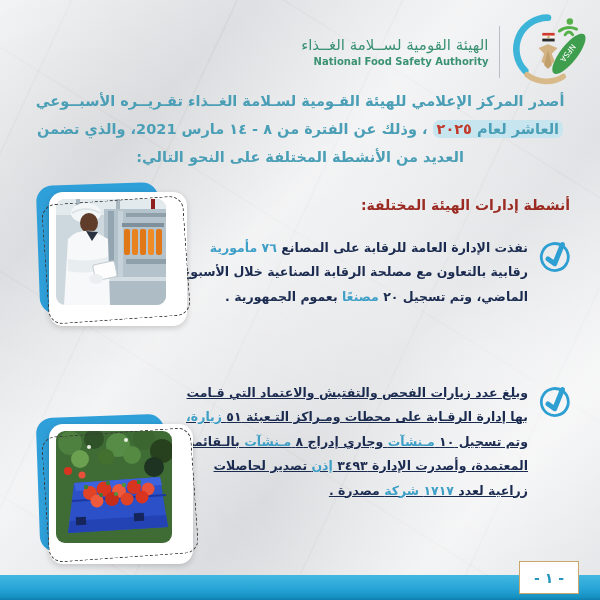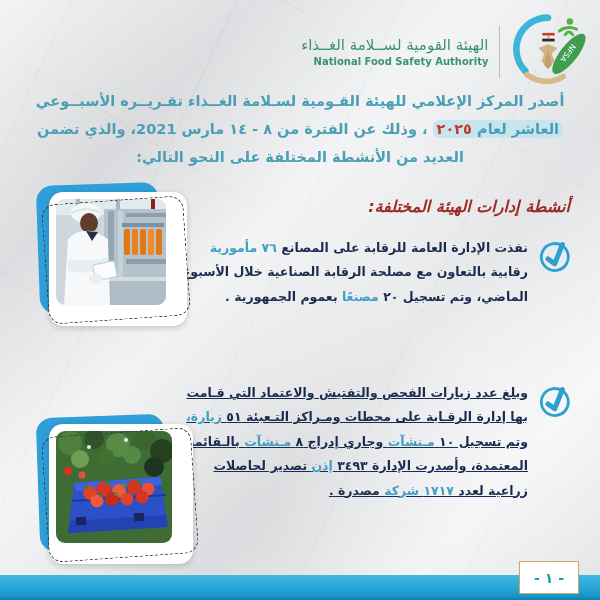--- a/index.html
+++ b/index.html
@@ -25,21 +25,21 @@
   .intro{
     position:absolute;top:88px;left:20px;width:560px;
     direction:rtl;text-align:center;
     color:#4a9fb6;font-size:14.5px;font-weight:bold;line-height:1.92;
   }
   .intro .hl{background:#c7e5ee;border-radius:7px;padding:1px 4px;margin-top:15px;}
   .intro .year{color:#c23a2b;}
   
   .section-heading{
     position:absolute;top:197px;right:30px;
-    direction:rtl;color:#9b2b22;font-size:16px;font-weight:bold;font-style:italic;
+    direction:rtl;color:#9b2b22;font-size:14px;font-weight:bold;
   }
   
   .bullet{position:absolute;right:27px;display:flex;direction:rtl;gap:9px;align-items:flex-start;}
   .bullet-1{top:236px;}
   .bullet-2{top:381px;}
   .check-wrap{flex:0 0 36px;margin-top:2px;transform:rotate(-12deg);}
   .bullet-text{
     direction:rtl;text-align:right;
     color:#1b2b50;font-size:12.5px;font-weight:bold;line-height:1.95;
   }

